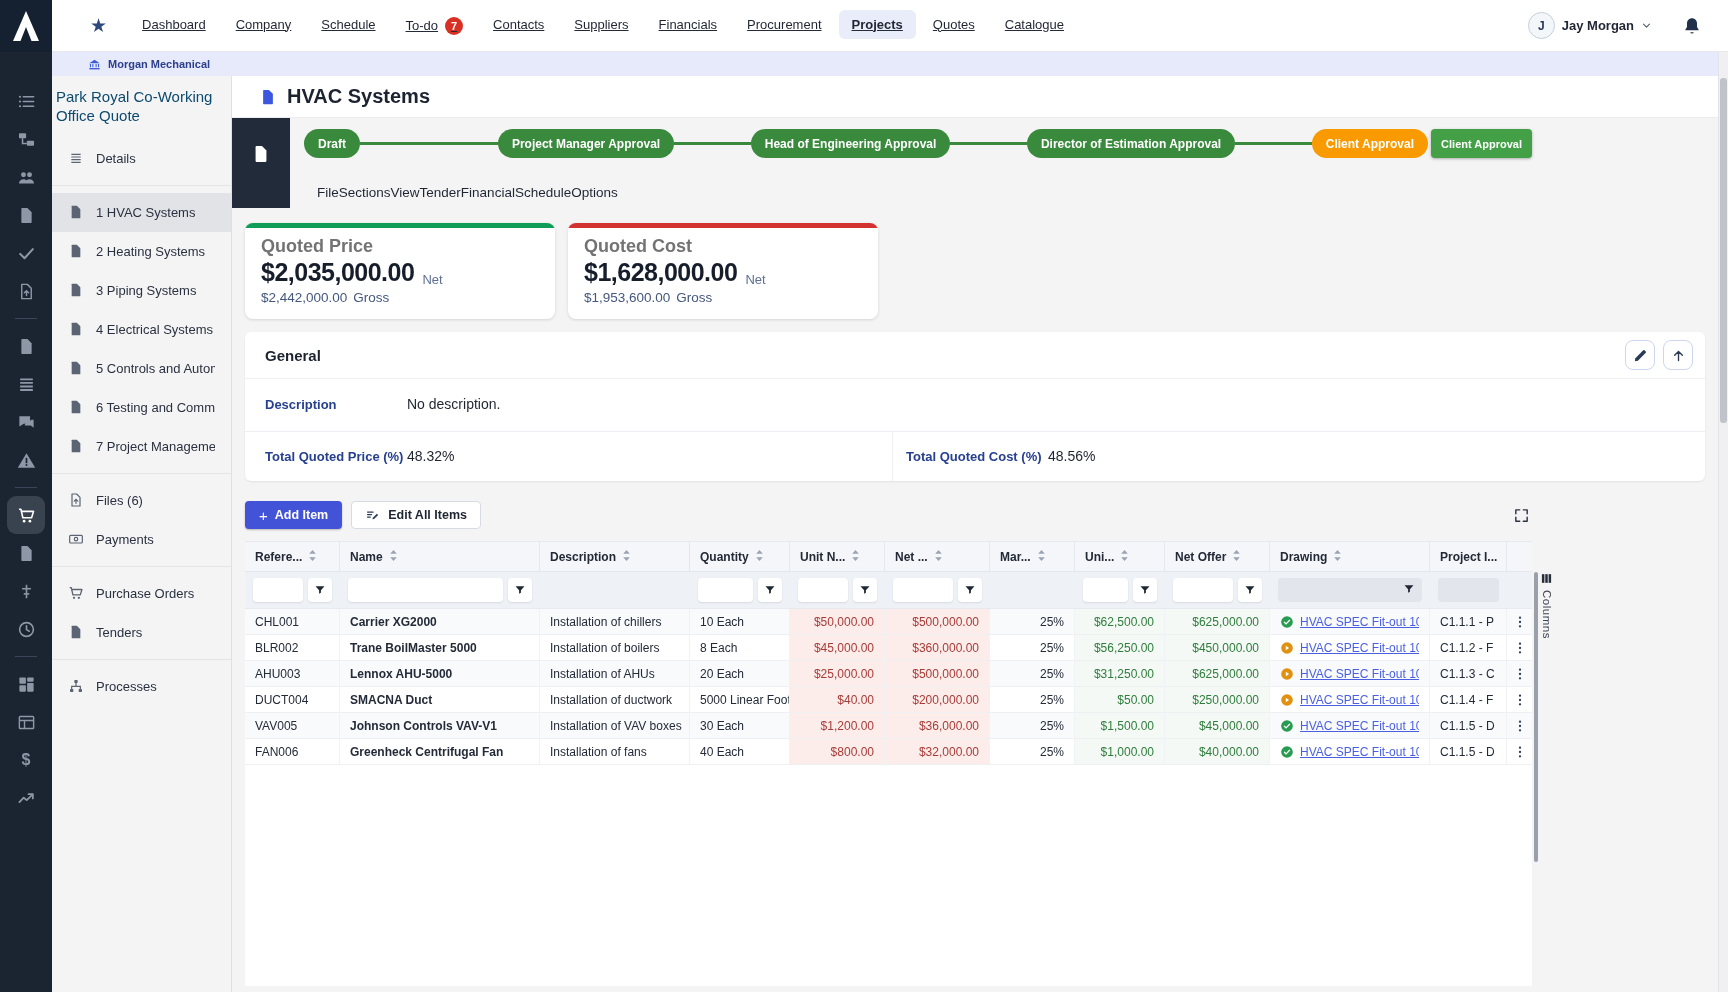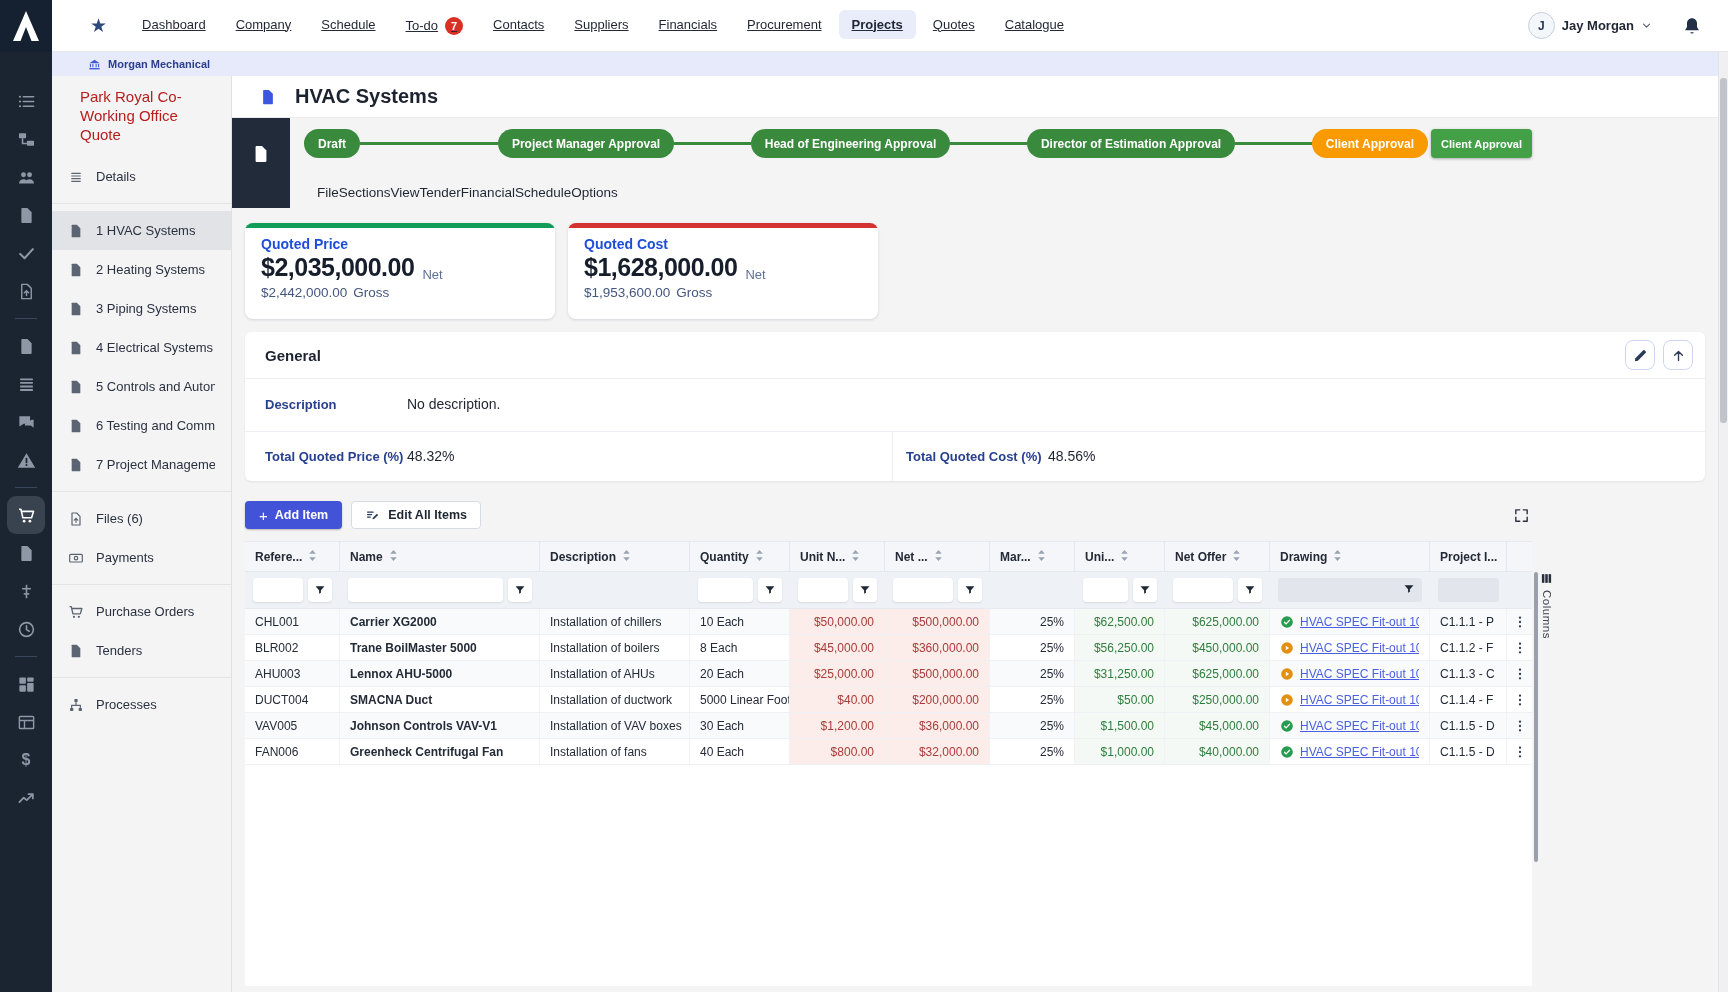--- a/index.html
+++ b/index.html
@@ -27,50 +27,50 @@
 
   
   .rail{position:absolute;top:52px;left:0;width:52px;bottom:0;background:#1b2532;display:flex;flex-direction:column;align-items:center;padding-top:30px;z-index:20;}
   .rail-divider{width:22px;height:1px;background:#39465a;margin:8px 0;flex:none;}
   .rail-icon{width:38px;height:38px;margin:0;display:flex;align-items:center;justify-content:center;color:#8d97a6;border-radius:9px;cursor:pointer;flex:none;}
   .rail-icon.selected{background:#38434f;color:#fff;}
   .dollar-glyph{font-size:16px;font-weight:bold;}
 
   
   .sidebar{position:absolute;top:76px;left:52px;width:180px;bottom:0;background:#f4f4f5;border-right:1px solid #e0e0e4;z-index:10;display:flex;flex-direction:column;}
-  .sb-title{padding:12px 28px 13px;font-size:15px;color:#b91c1c;line-height:1.25;}
+  .sb-title{padding:12px 4px 13px;font-size:15px;color:#0c4a6e;line-height:1.25;}
   .sb-item{height:39px;display:flex;align-items:center;gap:12px;padding:0 16px;font-size:13px;color:#2a3140;cursor:pointer;flex:none;}
   .sb-item .sb-icon{color:#5b6472;display:flex;flex:none;}
   .sb-item span.lbl{white-space:nowrap;overflow:hidden;}
   .sb-item.active{background:#e2e3e6;}
   .sb-divider{height:1px;background:#e4e4e7;margin:7px 0;flex:none;}
 
   
   .main{position:absolute;top:76px;left:232px;right:0;bottom:0;background:#f4f4f5;overflow:hidden;}
   .main-header{height:42px;background:#fff;display:flex;align-items:center;padding-left:27px;gap:10px;border-bottom:1px solid #ececef;}
   .main-header .doc{color:#3d56e0;display:flex;}
-  .page-title{font-size:20px;font-weight:bold;color:#1b2230;margin-left:8px;}
+  .page-title{font-size:20px;font-weight:bold;color:#1b2230;}
 
   .band{position:relative;height:90px;}
   .tabblock{position:absolute;left:0;top:0;width:58px;height:90px;background:#222b3a;display:flex;justify-content:center;padding-top:26px;color:#fff;cursor:pointer;}
   .workflow{position:absolute;left:72px;right:300px;top:11px;height:29px;display:flex;align-items:center;}
   .wf-pill{height:29px;border-radius:15px;display:flex;align-items:center;padding:0 14px;color:#fff;font-size:12px;font-weight:bold;white-space:nowrap;flex:none;}
   .wf-pill.done{background:#3a8a3e;}
   .wf-pill.current{background:#f89a00;}
   .wf-line{height:3px;background:#3a8a3e;}
   .wf-action{position:absolute;right:196px;top:11px;height:29px;background:#43a047;color:#fff;font-size:11px;font-weight:bold;border:none;border-radius:4px;padding:0 10px;box-shadow:0 1px 3px rgba(0,0,0,.3);cursor:pointer;}
   .menu{position:absolute;left:85px;bottom:8px;display:flex;}
   .menu-item{font-size:13.5px;color:#1f2633;cursor:pointer;}
 
   .content{padding:15px 23px 0 13px;}
   .cards{display:flex;gap:13px;}
   .card{width:310px;height:96px;background:#fff;border-radius:8px;box-shadow:0 1px 3px rgba(20,30,60,.14);overflow:hidden;}
   .card-accent{height:5px;}
   .card-body{padding:8px 16px;}
-  .card-title{font-size:14px;font-weight:bold;color:#1d4ed8;}
+  .card-title{font-size:18px;font-weight:bold;color:#737373;}
   .card-net{display:flex;align-items:flex-end;gap:8px;margin-top:1px;}
   .card-amount{font-size:25px;font-weight:bold;color:#161d2b;letter-spacing:-.5px;}
   .card-suffix{font-size:13px;color:#5d6f92;}
   .card-gross{margin-top:3px;font-size:13.5px;color:#44577e;display:flex;gap:6px;}
 
   .general{margin-top:13px;background:#fff;border-radius:6px;box-shadow:0 1px 2px rgba(20,30,60,.08);width:1460px;}
   .gen-header{display:flex;align-items:center;justify-content:space-between;padding:8px 12px 8px 20px;border-bottom:1px solid #edeff4;}
   .gen-title{font-size:15px;font-weight:bold;color:#1b2230;}
   .gen-actions{display:flex;gap:8px;}
   .icon-btn{width:30px;height:30px;border:1px solid #ccd6f0;border-radius:8px;background:#fff;display:flex;align-items:center;justify-content:center;color:#2b3a55;cursor:pointer;}

